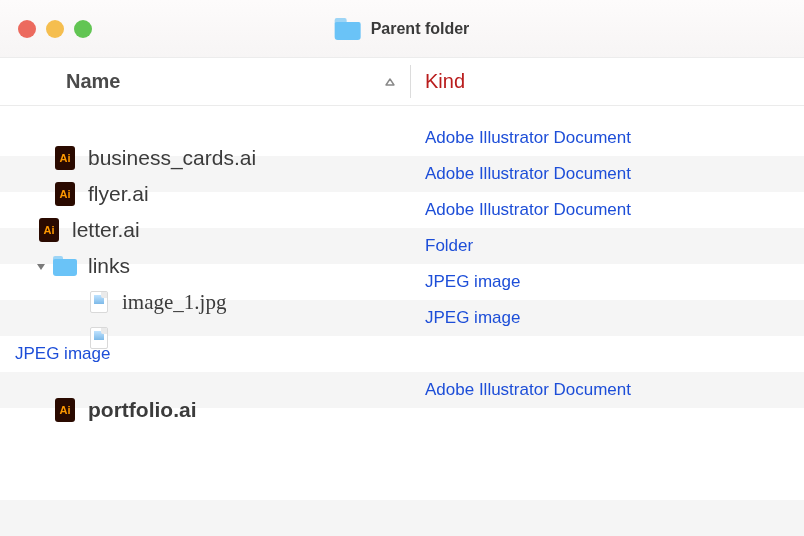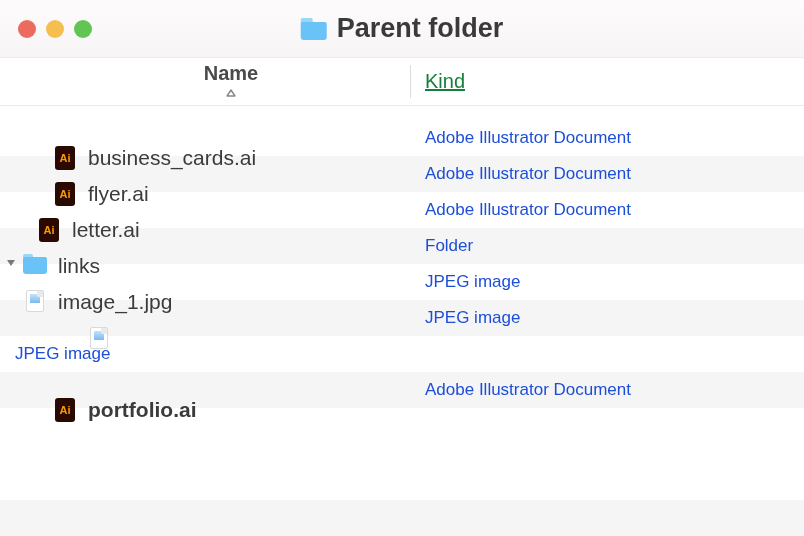--- a/index.html
+++ b/index.html
@@ -30,51 +30,51 @@
       position: absolute;
       left: 50%;
       transform: translateX(-50%);
       display: flex;
       align-items: center;
       gap: 10px;
     }
     .folder-ico { width: 26px; height: 22px; position: relative; }
     .folder-ico .tab { position: absolute; top: 0; left: 0; width: 12px; height: 6px; background: #9dd5f6; border-radius: 2px 2px 0 0; }
     .folder-ico .body { position: absolute; top: 4px; left: 0; width: 26px; height: 18px; background: #6ac3f7; border-radius: 2px 2px 3px 3px; }
-    .title-text { font-weight: 700; font-size: 27px; color: #3a3a3a; }
+    .title-text { font-weight: 700; font-size: 16px; color: #3a3a3a; }
 
     .headerbar {
       height: 48px;
       background: #fff;
       border-bottom: 1px solid #ebebeb;
       display: flex;
       align-items: center;
       font-size: 20px;
       font-weight: 600;
       color: #4a4a4a;
     }
-    .col-name { width: 410px; padding-left: 66px; display: flex; align-items: center; justify-content: space-between; padding-right: 14px; flex-direction: column; }
+    .col-name { width: 410px; padding-left: 66px; display: flex; align-items: center; justify-content: space-between; padding-right: 14px; }
     .sort-caret { font-size: 14px; color: #888; font-weight: 400; }
     .col-divider { width: 1px; height: 70%; background: #dcdcdc; }
-    .col-kind { flex: 1; padding-left: 14px; color: #15803d; font-weight: 500; text-decoration: underline; }
+    .col-kind { flex: 1; padding-left: 14px; color: #b91c1c; font-weight: 500; }
 
     .spacer-top { height: 14px; background: #fff; }
 
     .rows { }
     .row {
       height: 36px;
       display: flex;
       align-items: center;
       font-size: 21px;
     }
     .row.alt { background: #f5f5f5; }
     .disclosure { width: 22px; text-align: center; color: #7a7a7a; font-size: 14px; }
     .row .icon { width: 26px; display: flex; align-items: center; justify-content: center; margin-right: 10px; }
     .row .name { flex: 0 0 auto; width: auto; color: #3b3b3b; }
-    .row .namecell { width: 410px; display: flex; align-items: flex-start; box-sizing: border-box; margin-top: 40px; }
+    .row .namecell { width: 410px; display: flex; align-items: center; box-sizing: border-box; margin-top: 40px; }
     .row .kind { flex: 1; color: #1d4ed8; padding-left: 15px; font-size: 17px; }
 
     .ai-ico { width: 20px; height: 24px; background: #2a0a00; border-radius: 3px; position: relative; display:flex; align-items:center; justify-content:center; }
     .ai-ico::after { content:"Ai"; color:#ff9a00; font-size:11px; font-weight:700; font-family: Arial, sans-serif; }
 
     .folder-sm { width: 24px; height: 20px; position: relative; }
     .folder-sm .tab { position: absolute; top: 0; left: 0; width: 10px; height: 5px; background: #9dd5f6; border-radius: 2px 2px 0 0; }
     .folder-sm .body { position: absolute; top: 3px; left: 0; width: 24px; height: 17px; background: #6ac3f7; border-radius: 2px 2px 3px 3px; }
 
     .jpg-ico { width: 18px; height: 22px; background: #fff; border: 1px solid #d9d9d9; border-radius: 2px; position: relative; overflow:hidden; }
@@ -143,36 +143,36 @@
       <div class="namecell" style="padding-left: 14px;">
         <div class="disclosure"></div>
         <div class="icon">
           <div class="ai-ico"></div>
         </div>
         <div class="name">letter.ai</div>
       </div>
       <div class="kind">Adobe Illustrator Document</div>
     </div>
     <div class="row alt">
-      <div class="namecell" style="">
+      <div class="namecell" style="padding-left: 30px;">
         <div class="disclosure"><svg width="12" height="10" viewBox="0 0 12 10">
             <path d="M2 3 L10 3 L6 9 Z" fill="#7a7a7a"></path>
           </svg></div>
         <div class="icon">
           <div class="folder-sm">
             <div class="tab"></div>
             <div class="body"></div>
           </div>
         </div>
         <div class="name">links</div>
       </div>
       <div class="kind">Folder</div>
     </div>
     <div class="row">
-      <div class="namecell" style="">
+      <div class="namecell" style="padding-left: 64px; font-family: Liberation Serif, serif;">
         <div class="disclosure"></div>
         <div class="icon">
           <div class="jpg-ico"></div>
         </div>
         <div class="name">image_1.jpg</div>
       </div>
       <div class="kind">JPEG image</div>
     </div>
     <div class="row alt">
       <div class="namecell" style="padding-left: 64px;">

